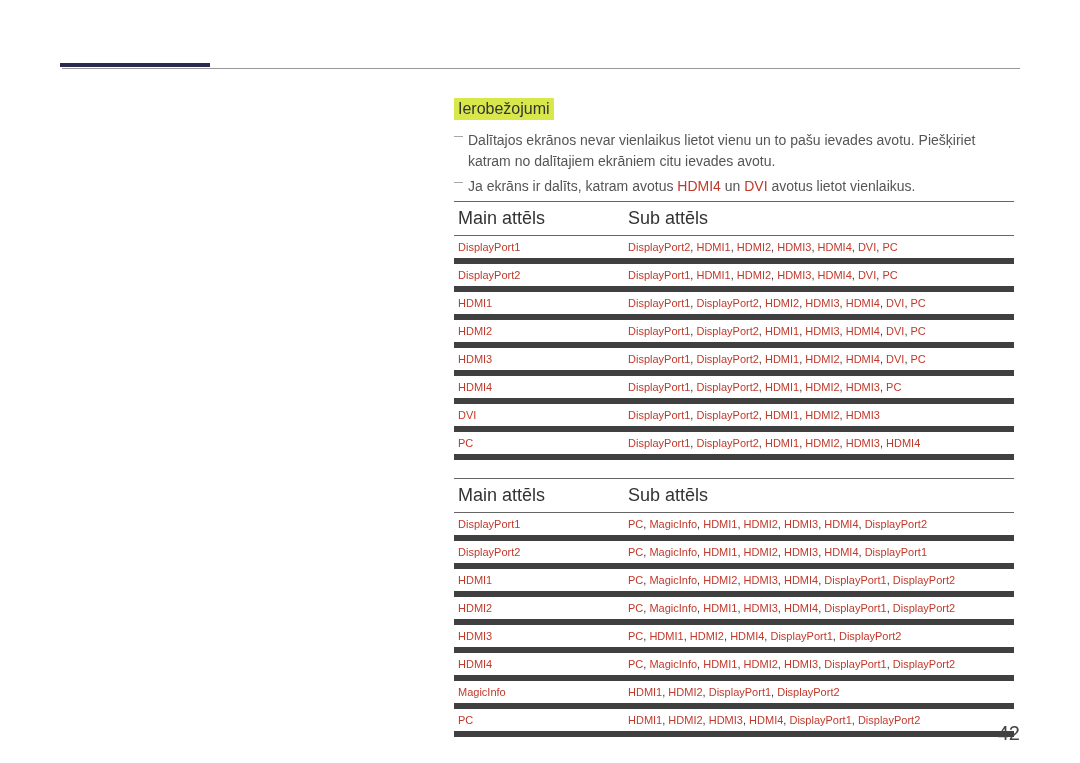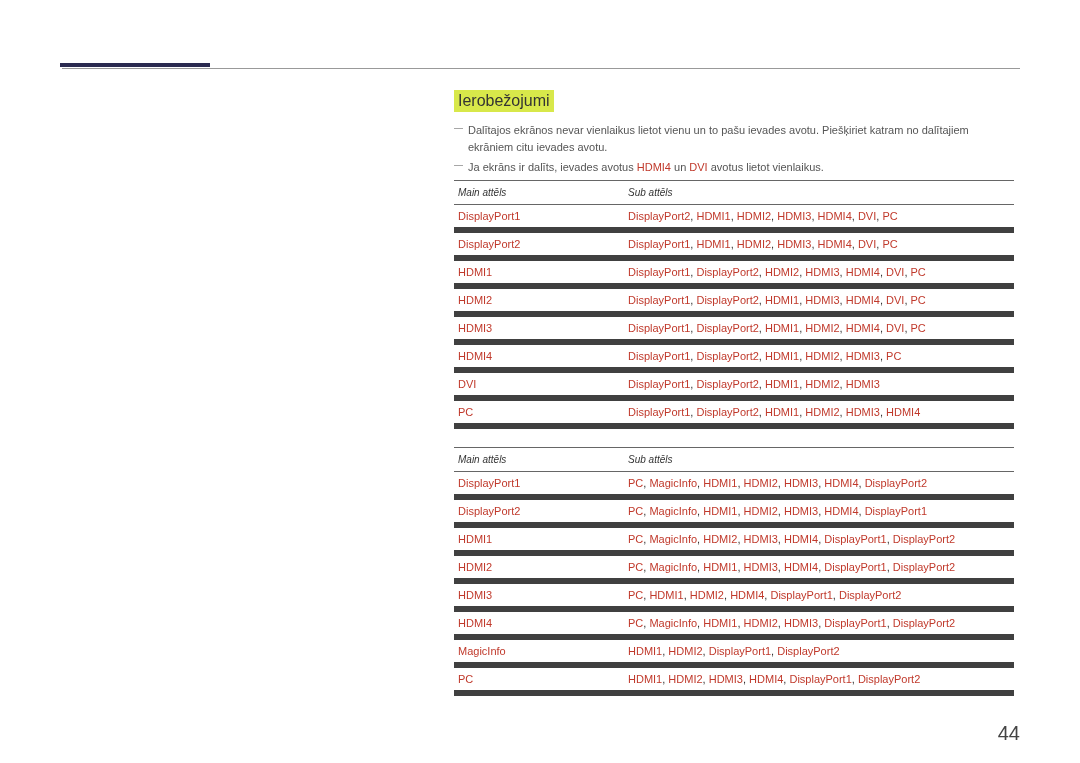--- a/index.html
+++ b/index.html
@@ -23,34 +23,34 @@
     position: absolute;
     left: 62px;
     top: 68px;
     right: 60px;
     height: 1px;
     background: #999;
   }
   .content {
     position: absolute;
     left: 454px;
-    top: 90px;
+    top: 98px;
     width: 560px;
   }
   .section-title {
     display: inline-block;
     background: #d8e84a;
     padding: 2px 4px;
     font-size: 16px;
     color: #333;
     font-weight: normal;
     margin-bottom: 10px;
   }
   .note {
-    font-size: 11px;
+    font-size: 14px;
     color: #555;
     line-height: 1.5;
     padding-left: 14px;
     position: relative;
     margin-bottom: 4px;
   }
   .note::before {
     content: "―";
     position: absolute;
     left: 0;
@@ -67,26 +67,25 @@
   }
   table {
     width: 100%;
     border-collapse: collapse;
     font-size: 11px;
     margin-bottom: 18px;
   }
   thead th {
     text-align: left;
     font-weight: normal;
-    font-size: 10px;
+    font-size: 18px;
     color: #333;
     padding: 6px 4px;
     border-top: 1px solid #666;
     border-bottom: 1px solid #666;
-    font-style: italic;
   }
   th.col1 { width: 170px; }
   tbody td {
     padding: 5px 4px;
     border-bottom: 6px solid #404040;
     color: #c0392b;
     vertical-align: top;
   }
   tbody td .sep { color: #333; }
   .page-num {
@@ -102,21 +101,21 @@
 
 <div class="top-bar"></div>
 <div class="top-line"></div>
 
 <div class="content">
 
   <div class="section-title">Ierobežojumi</div>
 
   <div class="note">Dalītajos ekrānos nevar vienlaikus lietot vienu un to pašu ievades avotu. Piešķiriet katram no dalītajiem ekrāniem citu ievades avotu.</div>
   <div class="note">
-    <span>Ja ekrāns ir dalīts, ievades avotus </span><span class="red">HDMI4</span><span> un </span><span class="red">DVI</span><span> avotus lietot vienlaikus.</span>
+    <span>Ja ekrāns ir dalīts, katram avotus </span><span class="red">HDMI4</span><span> un </span><span class="red">DVI</span><span> avotus lietot vienlaikus.</span>
   </div>
 
 
   <table>
     <thead>
       <tr>
         <th class="col1">Main attēls</th>
         <th>Sub attēls</th>
       </tr>
     </thead>
@@ -195,13 +194,13 @@
         </tr>
         <tr>
           <td>PC</td>
           <td><span>HDMI1</span><span class="sep">, </span><span>HDMI2</span><span class="sep">, </span><span>HDMI3</span><span class="sep">, </span><span>HDMI4</span><span class="sep">, </span><span>DisplayPort1</span><span class="sep">, </span><span>DisplayPort2</span></td>
         </tr>
       </tbody>
   </table>
 
 </div>
 
-<div class="page-num">44</div>
+<div class="page-num">42</div>
 
 </body></html>

